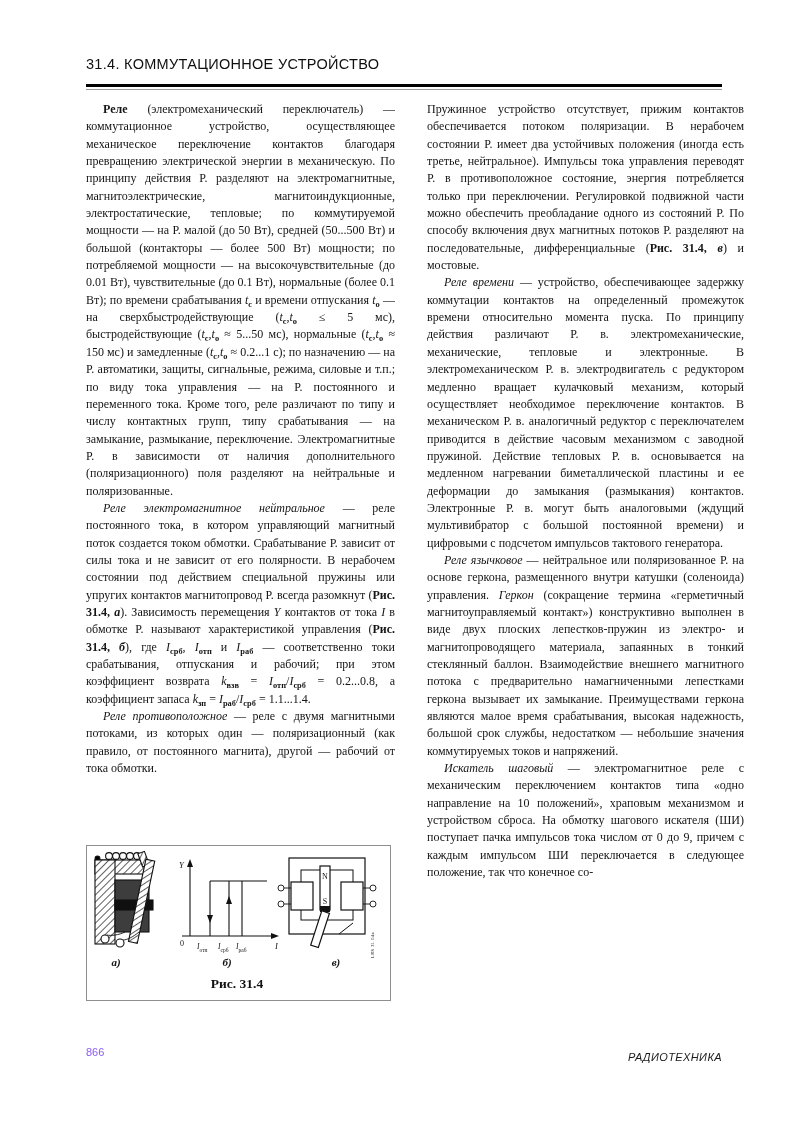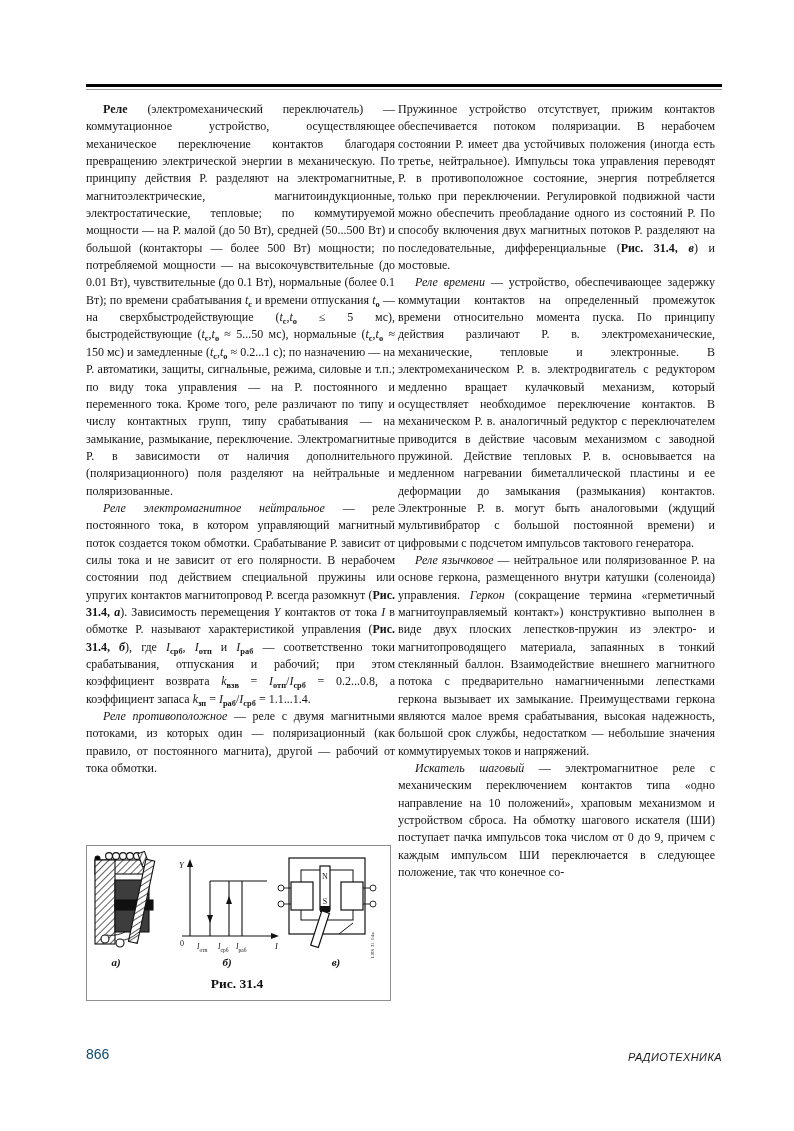--- a/index.html
+++ b/index.html
@@ -4,38 +4,39 @@
 <style>
   html,body{margin:0;padding:0;background:#ffffff;}
   .page{position:relative;width:794px;height:1131px;background:#fff;overflow:hidden;
         font-family:"Liberation Serif",serif;color:#141414;}
   .header-title{position:absolute;left:86px;top:56px;font-family:"Liberation Sans",sans-serif;
         font-size:14.5px;letter-spacing:.3px;color:#101010;}
   .header-rule{position:absolute;left:86px;top:84px;width:636px;height:3px;background:#000;}
   .header-rule-echo{position:absolute;left:86px;top:89px;width:636px;height:1px;background:#9a9a9a;}
   .col{position:absolute;top:101px;font-size:12px;line-height:17.35px;text-align:justify;}
   .col-left{left:86px;width:309px;height:742px;overflow:hidden;}
-  .col-right{left:398px;width:317px;}
+  .col-right{left:427px;width:317px;}
   .col p{margin:0;}
   .col p.indent{text-indent:17px;}
   sub{font-size:.7em;line-height:0;}
   .figure-box{position:absolute;left:86px;top:845px;width:305px;height:156px;
         border:1px solid #8f8f8f;background:#fff;box-sizing:border-box;}
   .footer-page{position:absolute;left:86px;top:1046px;font-family:"Liberation Sans",sans-serif;
-        font-size:14px;color:#0c4a6e;}
+        font-size:11px;color:#8b5cf6;}
   .footer-title{position:absolute;left:500px;top:1051px;width:222px;text-align:right;
         font-family:"Liberation Sans",sans-serif;font-style:italic;font-size:11px;
         letter-spacing:.4px;color:#1a1a1a;}
   svg text{font-family:"Liberation Serif",serif;fill:#111;}
 </style>
 </head>
 <body>
 
 <div class="page">
 
+  <div class="header-title">31.4. КОММУТАЦИОННОЕ УСТРОЙСТВО</div>
   <div class="header-rule"></div>
   <div class="header-rule-echo"></div>
 
   <div class="col col-left">
     <p class="indent"><span style="font-weight: bold;">Реле</span><span> (электромеханический переключатель) — коммутационное устройство, осуществляющее механическое переключение контактов благодаря превращению электрической энергии в механическую. По принципу действия Р. разделяют на электромагнитные, магнитоэлектрические, магнитоиндукционные, электростатические, тепловые; по коммутируемой мощности — на Р. малой (до 50 Вт), средней (50...500 Вт) и большой (контакторы — более 500 Вт) мощности; по потребляемой мощности — на высокочувствительные (до 0.01 Вт), чувствительные (до 0.1 Вт), нормальные (более 0.1 Вт); по времени срабатывания </span><span style="font-style: italic;">t</span><sub style="font-weight: bold;">с</sub><span> и времени отпускания </span><span style="font-style: italic;">t</span><sub style="font-weight: bold;">о</sub><span> — на сверхбыстродействующие (</span><span style="font-style: italic;">t</span><sub style="font-weight: bold;">с</sub><span>,</span><span style="font-style: italic;">t</span><sub style="font-weight: bold;">о</sub><span> ≤ 5 мс), быстродействующие (</span><span style="font-style: italic;">t</span><sub style="font-weight: bold;">с</sub><span>,</span><span style="font-style: italic;">t</span><sub style="font-weight: bold;">о</sub><span> ≈ 5...50 мс), нормальные (</span><span style="font-style: italic;">t</span><sub style="font-weight: bold;">с</sub><span>,</span><span style="font-style: italic;">t</span><sub style="font-weight: bold;">о</sub><span> ≈ 150 мс) и замедленные (</span><span style="font-style: italic;">t</span><sub style="font-weight: bold;">с</sub><span>,</span><span style="font-style: italic;">t</span><sub style="font-weight: bold;">о</sub><span> ≈ 0.2...1 с); по назначению — на Р. автоматики, защиты, сигнальные, режима, силовые и т.п.; по виду тока управления — на Р. постоянного и переменного тока. Кроме того, реле различают по типу и числу контактных групп, типу срабатывания — на замыкание, размыкание, переключение. Электромагнитные Р. в зависимости от наличия дополнительного (поляризационного) поля разделяют на нейтральные и поляризованные.</span></p>
     <p class="indent"><span style="font-style: italic;">Реле электромагнитное нейтральное</span><span> — реле постоянного тока, в котором управляющий магнитный поток создается током обмотки. Срабатывание Р. зависит от силы тока и не зависит от его полярности. В нерабочем состоянии под действием специальной пружины или упругих контактов магнитопровод Р. всегда разомкнут (</span><span style="font-weight: bold;">Рис. 31.4, </span><span style="font-weight: bold; font-style: italic;">а</span><span>). Зависимость перемещения </span><span style="font-style: italic;">Y</span><span> контактов от тока </span><span style="font-style: italic;">I</span><span> в обмотке Р. называют характеристикой управления (</span><span style="font-weight: bold;">Рис. 31.4, </span><span style="font-weight: bold; font-style: italic;">б</span><span>), где </span><span style="font-style: italic;">I</span><sub style="font-weight: bold;">срб</sub><span>, </span><span style="font-style: italic;">I</span><sub style="font-weight: bold;">отп</sub><span> и </span><span style="font-style: italic;">I</span><sub style="font-weight: bold;">раб</sub><span> — соответственно токи срабатывания, отпускания и рабочий; при этом коэффициент возврата </span><span style="font-style: italic;">k</span><sub style="font-weight: bold;">взв</sub><span> = </span><span style="font-style: italic;">I</span><sub style="font-weight: bold;">отп</sub><span>/</span><span style="font-style: italic;">I</span><sub style="font-weight: bold;">срб</sub><span> = 0.2...0.8, а коэффициент запаса </span><span style="font-style: italic;">k</span><sub style="font-weight: bold;">зп</sub><span> = </span><span style="font-style: italic;">I</span><sub style="font-weight: bold;">раб</sub><span>/</span><span style="font-style: italic;">I</span><sub style="font-weight: bold;">срб</sub><span> = 1.1...1.4.</span></p>
     <p class="indent"><span style="font-style: italic;">Реле противоположное</span><span> — реле с двумя магнитными потоками, из которых один — поляризационный (как правило, от постоянного магнита), другой — рабочий от тока обмотки.</span></p>
   </div>
 
   <div class="col col-right">

